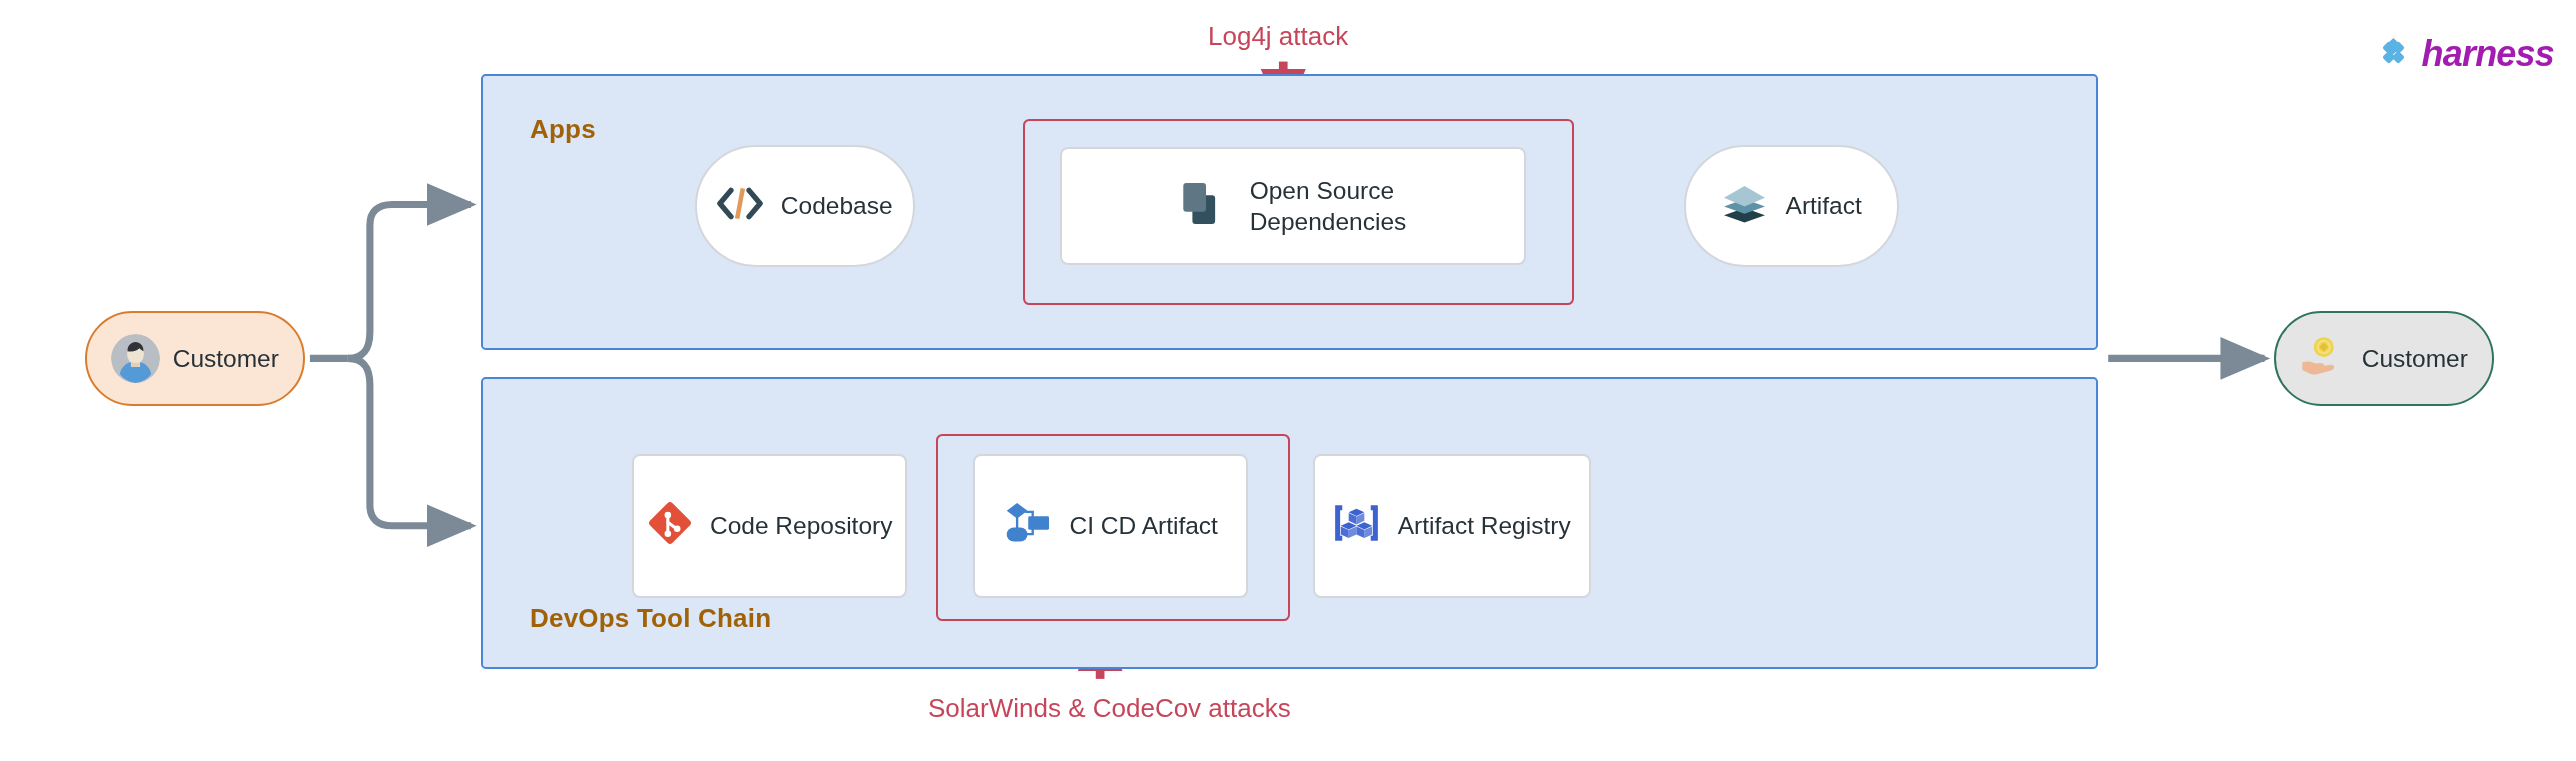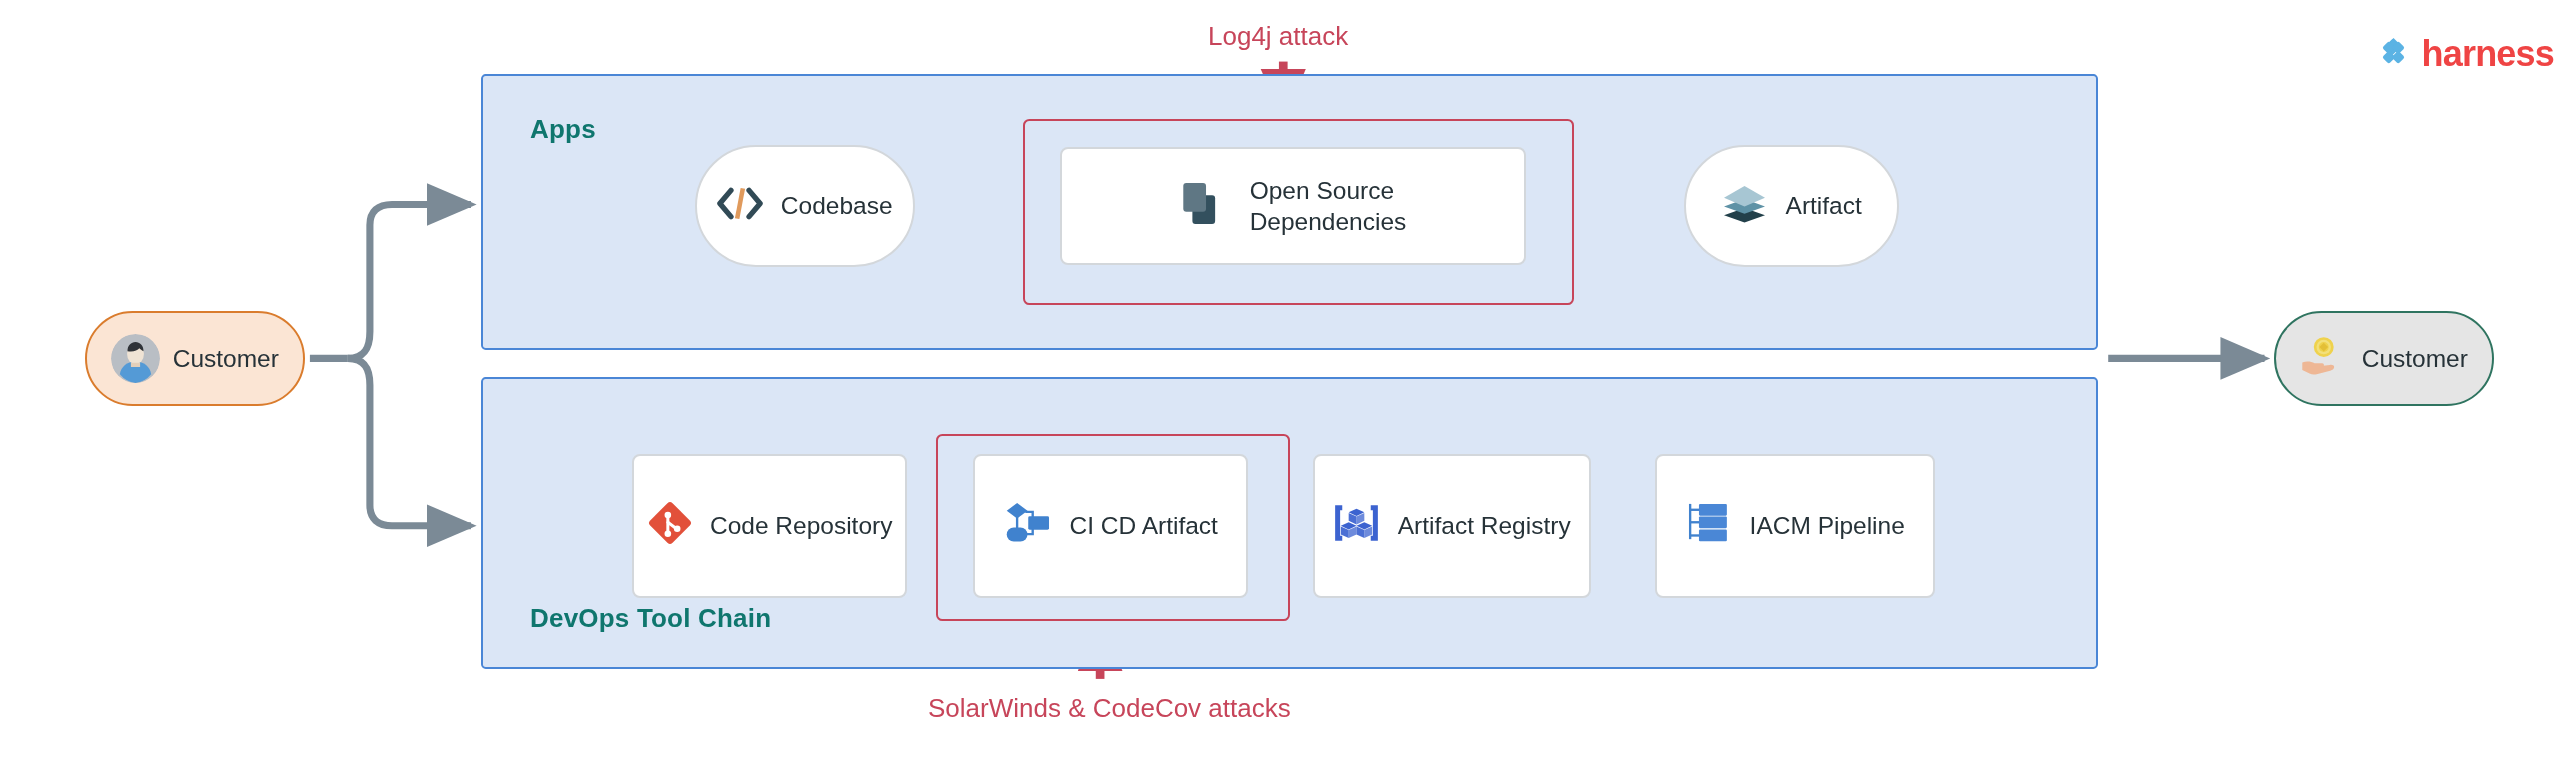--- a/index.html
+++ b/index.html
@@ -38,40 +38,41 @@
     right: 22px;
     top: 35px;
     display: flex;
     align-items: center;
     gap: 11px;
   }
   #brand .wordmark {
     font-size: 36px;
     font-weight: bold;
     letter-spacing: -0.8px;
-    color: #ef4444;
+    color: #a21caf;
     line-height: 1;
+    font-style: italic;
   }
 
   
   .group {
     position: absolute;
     background: #dbe6f6;
     border: 2.4px solid #4a86d6;
     border-radius: 4.7px;
     box-sizing: border-box;
   }
   #group-apps   { left: 481px; top: 74px;  width: 1617px; height: 276px; }
   #group-devops { left: 481px; top: 377px; width: 1617px; height: 292px; }
 
   .group-title {
     position: absolute;
     font-size: 26px;
     font-weight: bold;
-    color: #0f766e;
+    color: #a16207;
     letter-spacing: 0.2px;
     white-space: nowrap;
   }
   #title-apps   { left: 47px; top: 38px; }
   #title-devops { left: 47px; bottom: 33px; }
 
   
   .node {
     position: absolute;
     box-sizing: border-box;
@@ -308,36 +309,20 @@
           <path d="M33 35 L22 40 L22 51 L33 46 Z" opacity="0.74"></path>
           <path d="M44 29 L55 34 L44 39 L33 34 Z"></path>
           <path d="M33 35 L44 40 L44 51 L33 46 Z" opacity="0.92"></path>
           <path d="M55 35 L44 40 L44 51 L55 46 Z" opacity="0.74"></path>
         </g>
       </svg>
     </span>
     <span class="label">Artifact Registry</span>
   </div>
 
-  <div class="node card" id="node-iacm">
-    <span class="icon">
-      <svg viewBox="0 0 64 62" width="47" height="46">
-        <g stroke="#4082ce" stroke-width="3.2" fill="none" stroke-linecap="butt">
-          <path d="M7 5 L7 53"></path>
-          <path d="M7 13 L20 13"></path>
-          <path d="M7 30 L20 30"></path>
-          <path d="M7 48 L20 48"></path>
-        </g>
-        <rect x="19" y="5" width="38" height="16" rx="1.5" fill="#4a87d6"></rect>
-        <rect x="19" y="22" width="38" height="16" rx="1.5" fill="#4a87d6"></rect>
-        <rect x="19" y="40" width="38" height="16" rx="1.5" fill="#4a87d6"></rect>
-      </svg>
-    </span>
-    <span class="label">IACM Pipeline</span>
-  </div>
 
   <div class="attack-label" id="attack-label-log4j">Log4j attack</div>
   <div class="attack-label" id="attack-label-cicd">SolarWinds &amp; CodeCov attacks</div>
 
   <div id="brand">
     <span class="icon">
       <svg viewBox="0 0 52 52" width="35" height="35">
         <g fill="#5bb3e4">
           <path d="M26 2 L38.5 14.5 L26 27 L13.5 14.5 Z" transform="translate(0,-1) scale(0.86) translate(4.2,4.2)"></path>
         </g>

